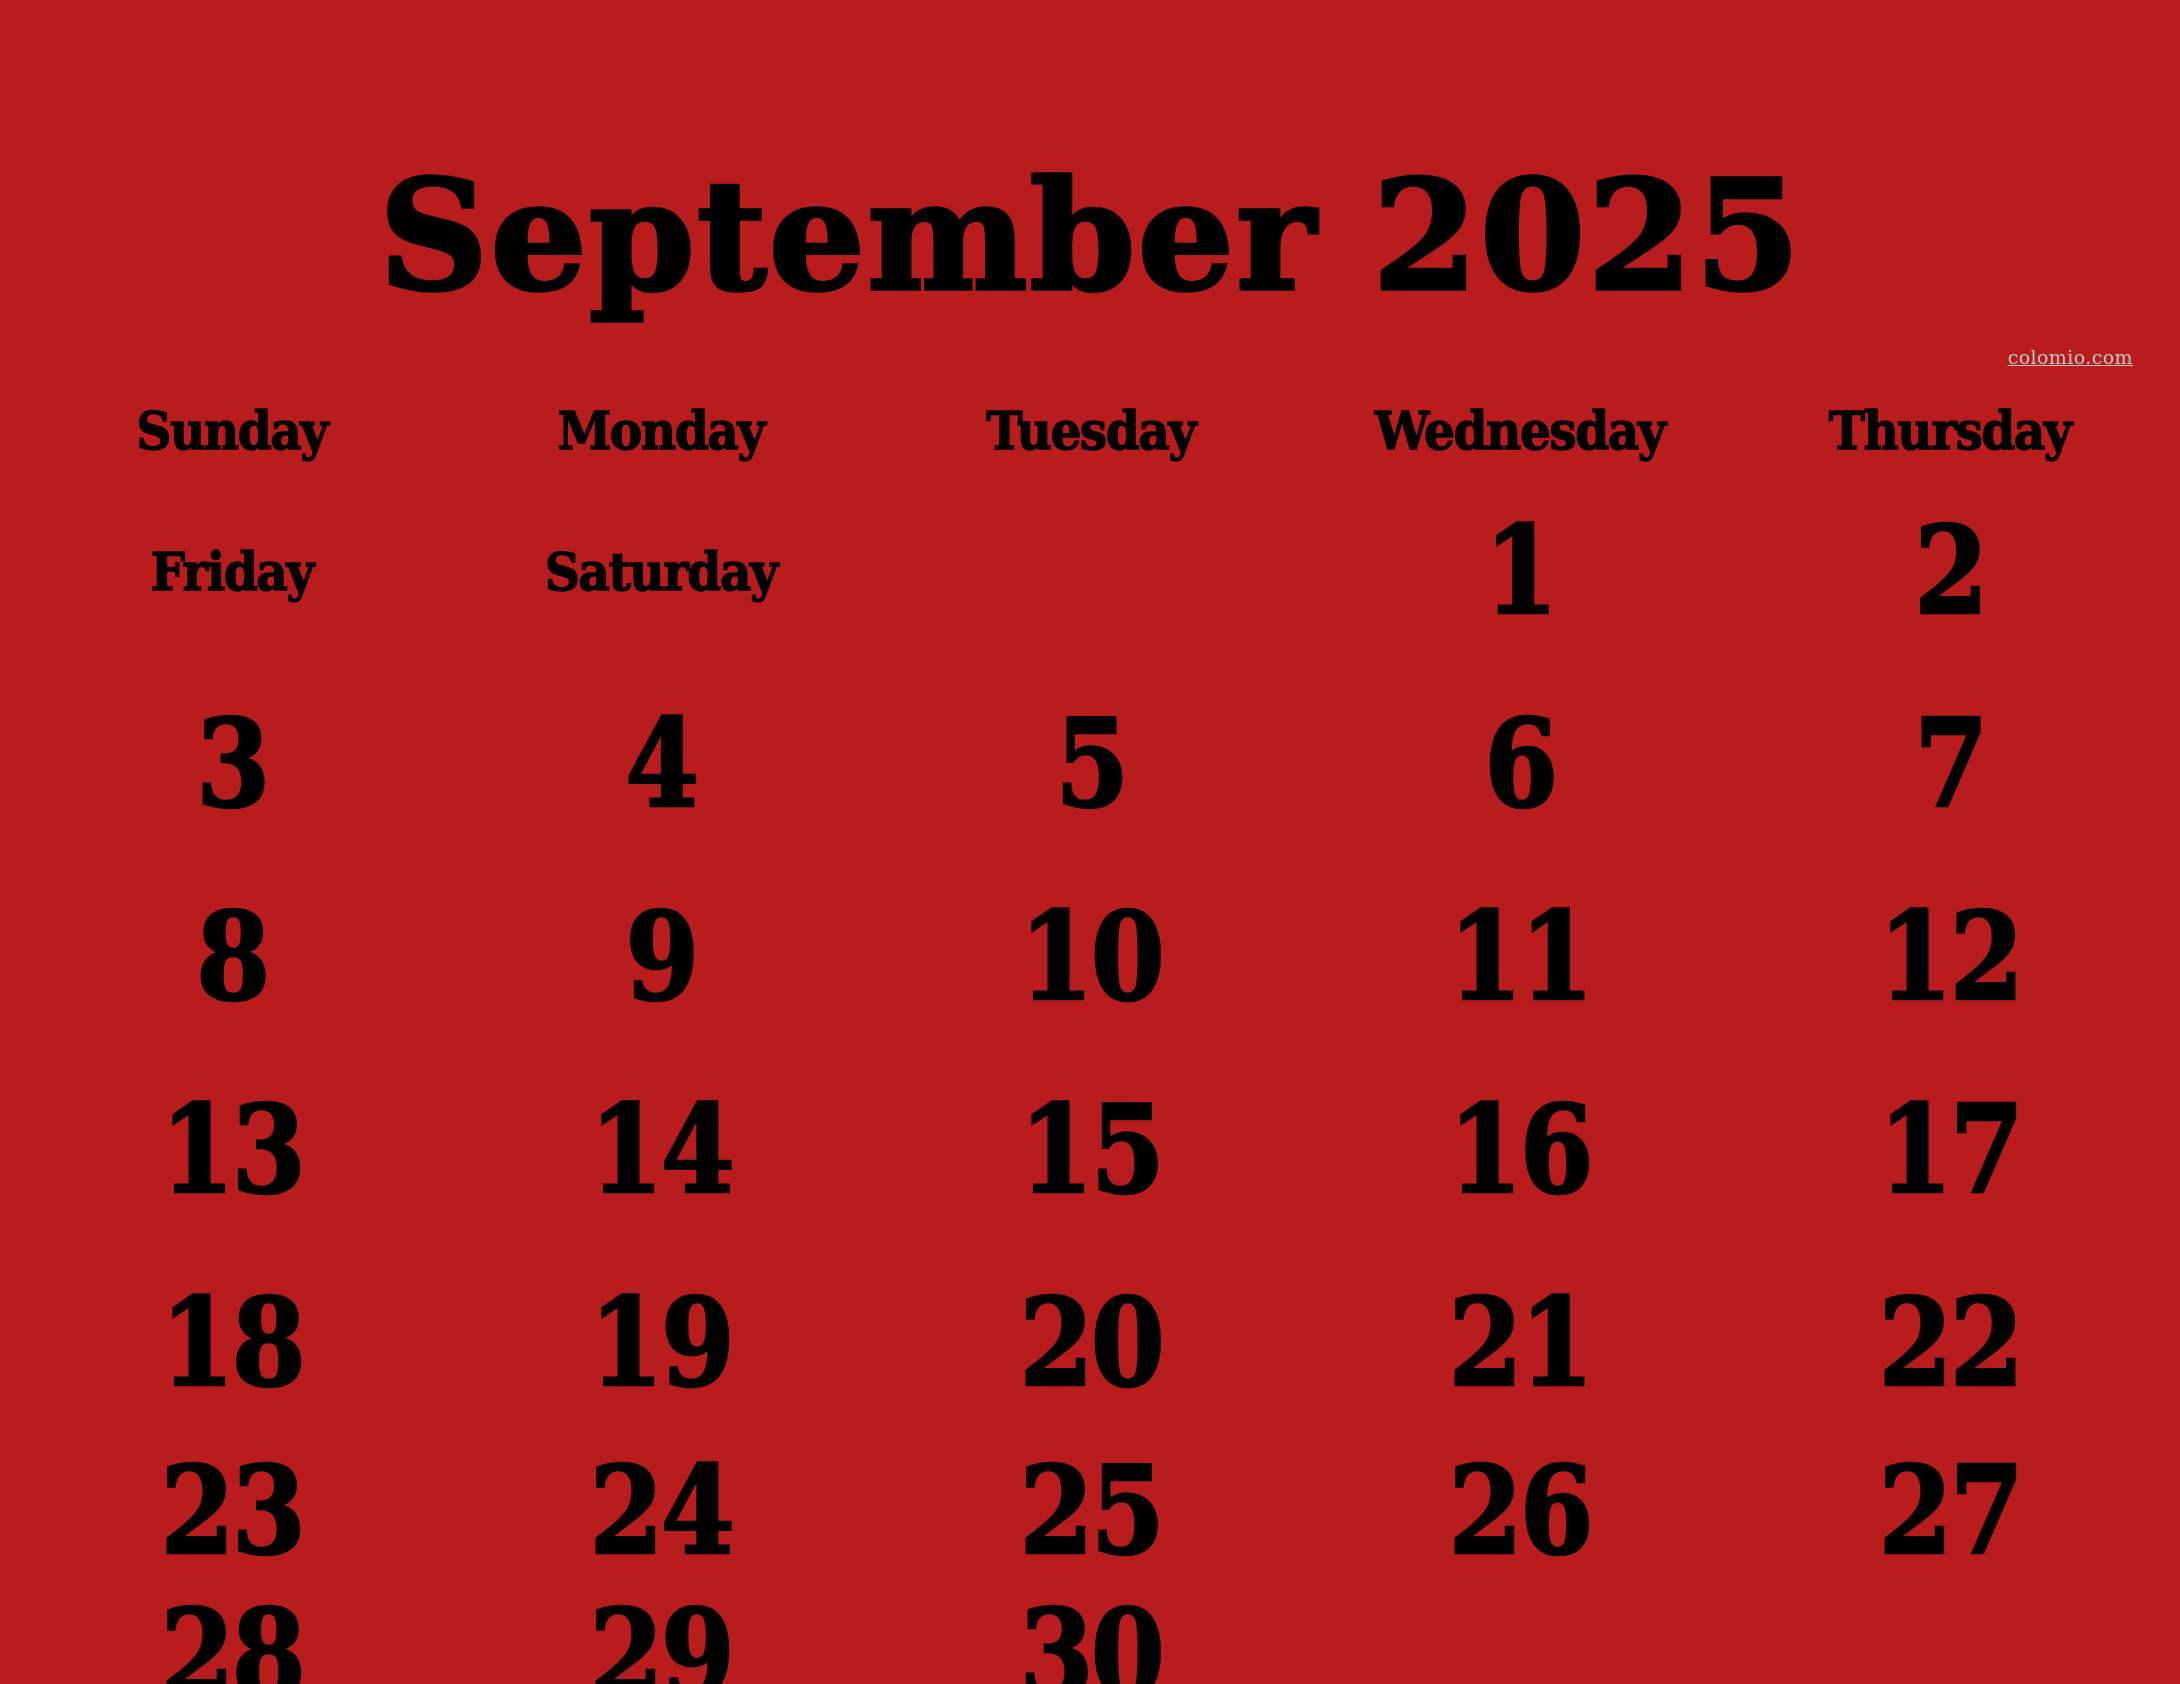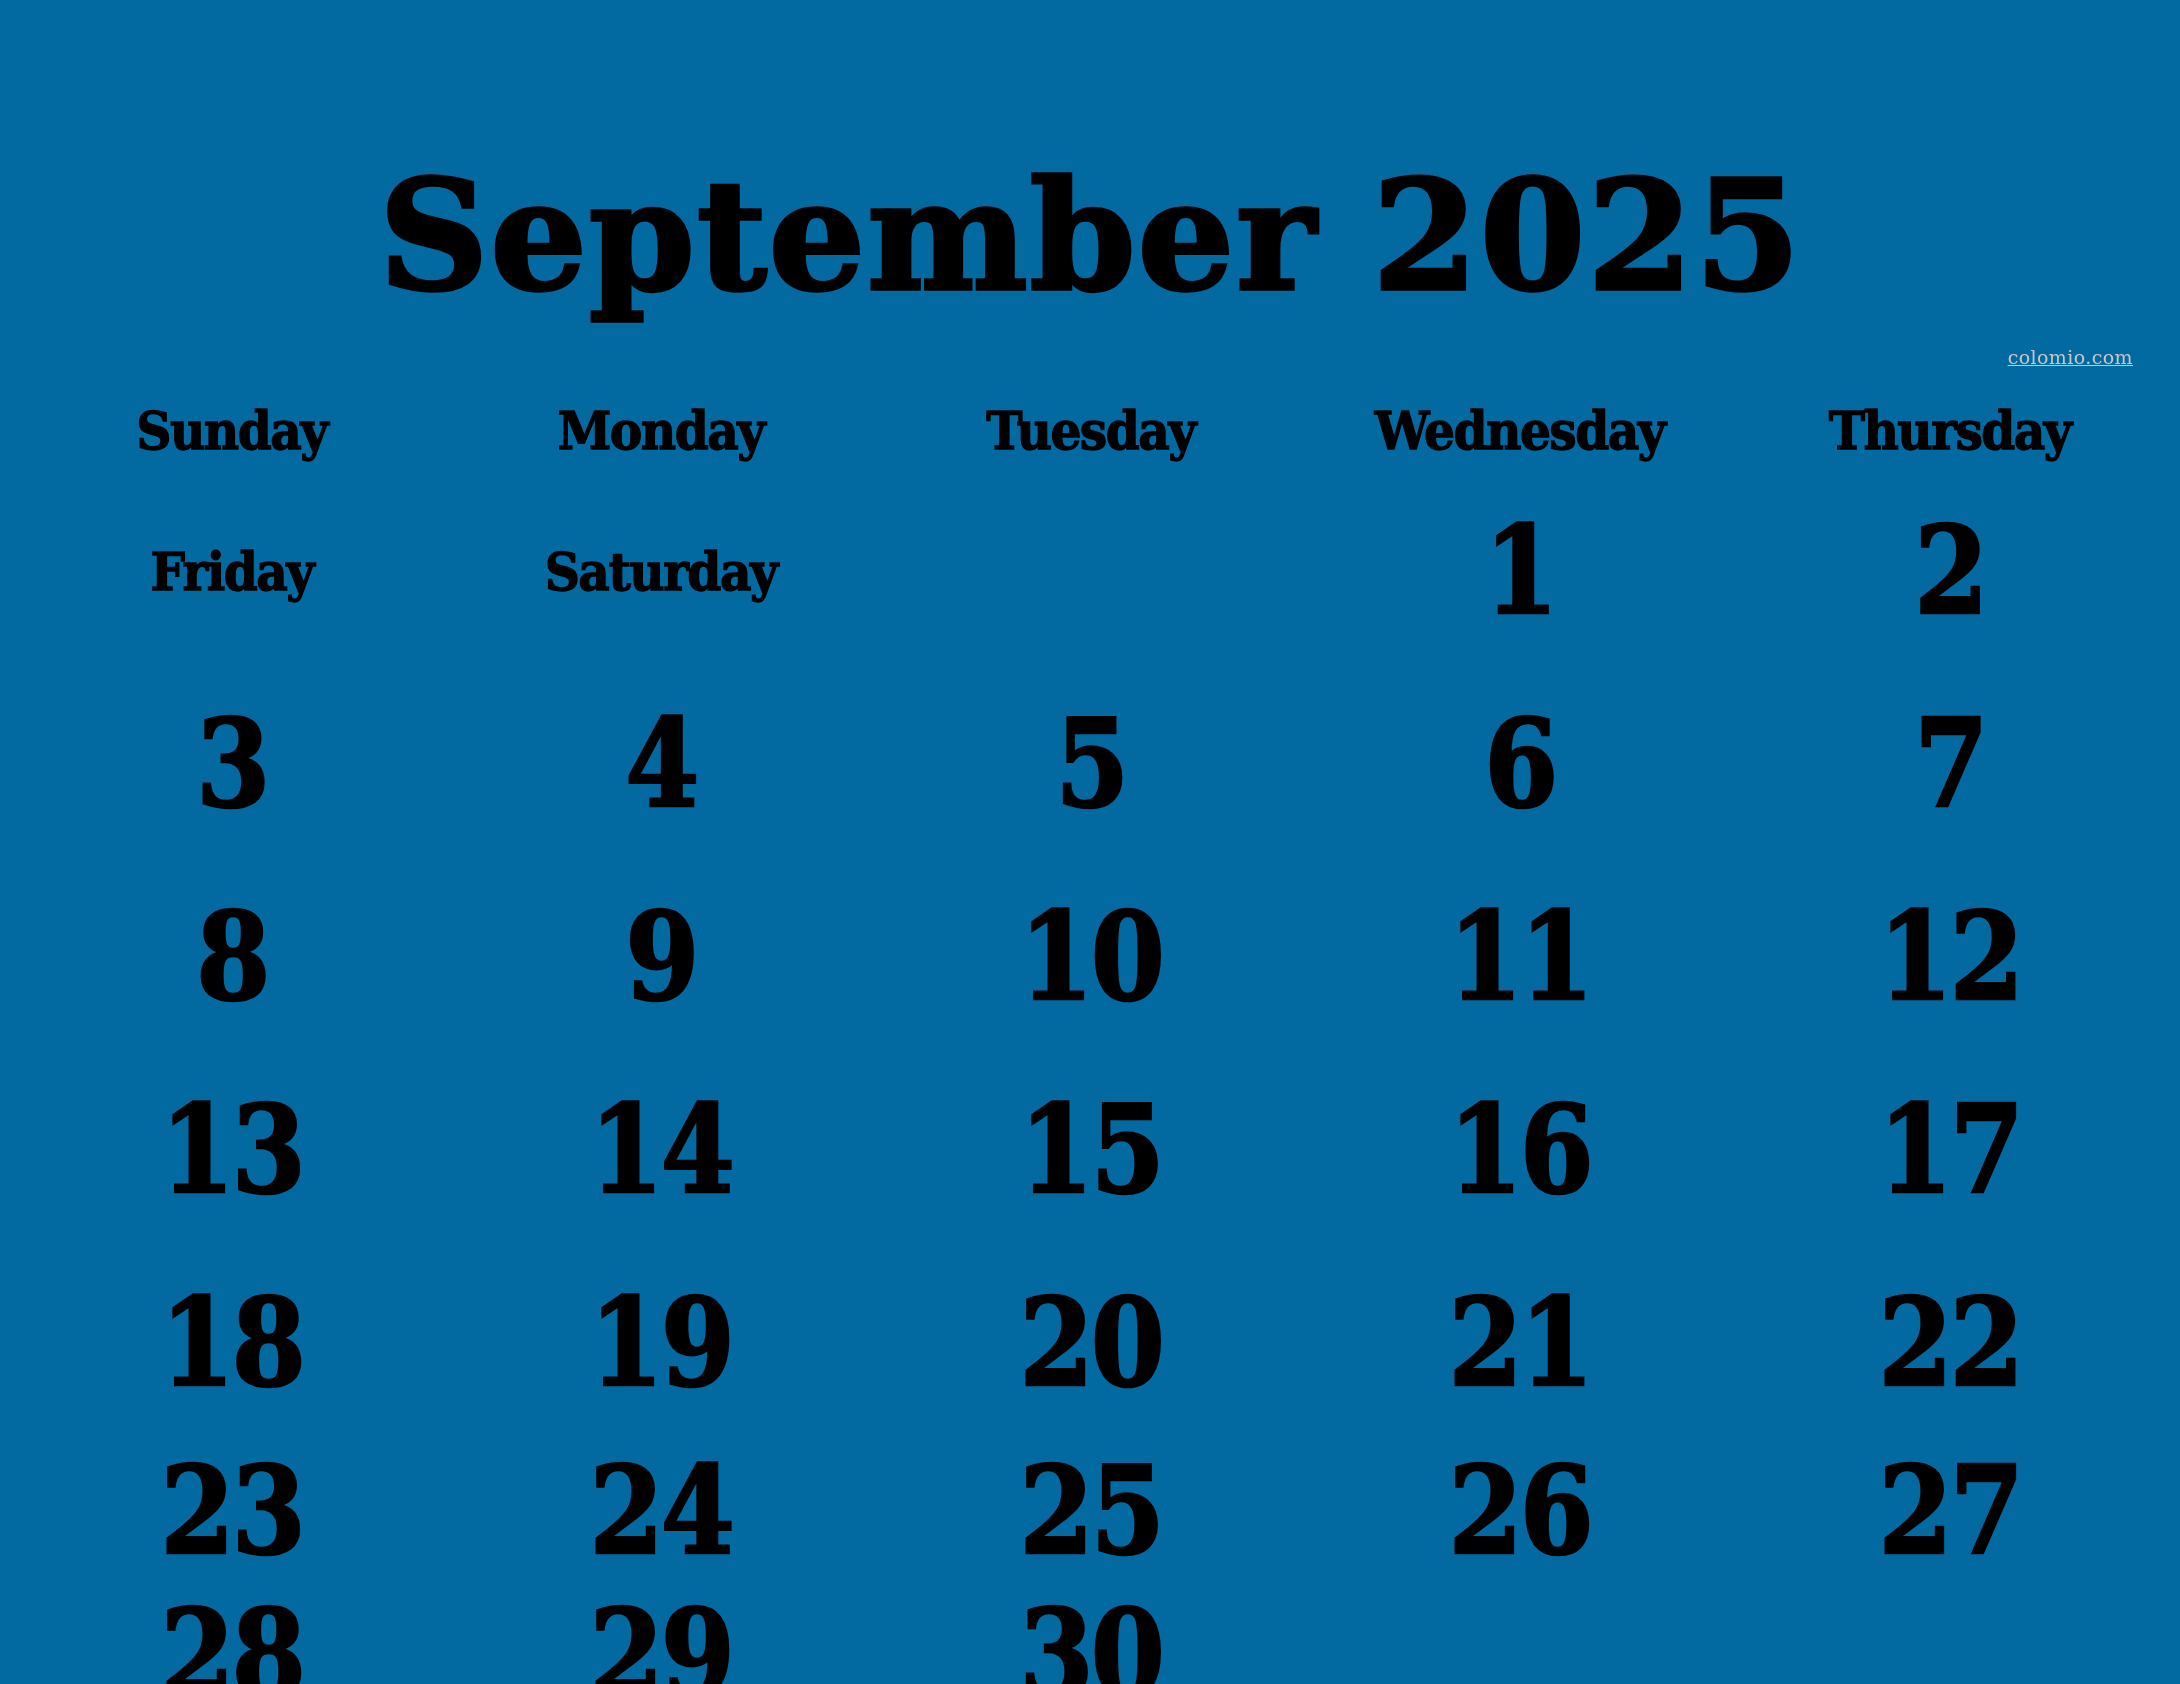--- a/index.html
+++ b/index.html
@@ -10,21 +10,21 @@
     background: #ffffff;
     font-family: "DejaVu Serif", serif;
     color: #000000;
     overflow: hidden;
   }
 
   .page {
     position: relative;
     width: 2181px;
     height: 1685px;
-    background: #0369a1;
+    background: #b91c1c;
   }
 
   .cal-title {
     position: absolute;
     top: 152px;
     left: 0;
     width: 100%;
     text-align: center;
     font-size: 152px;
     line-height: 1.1;

